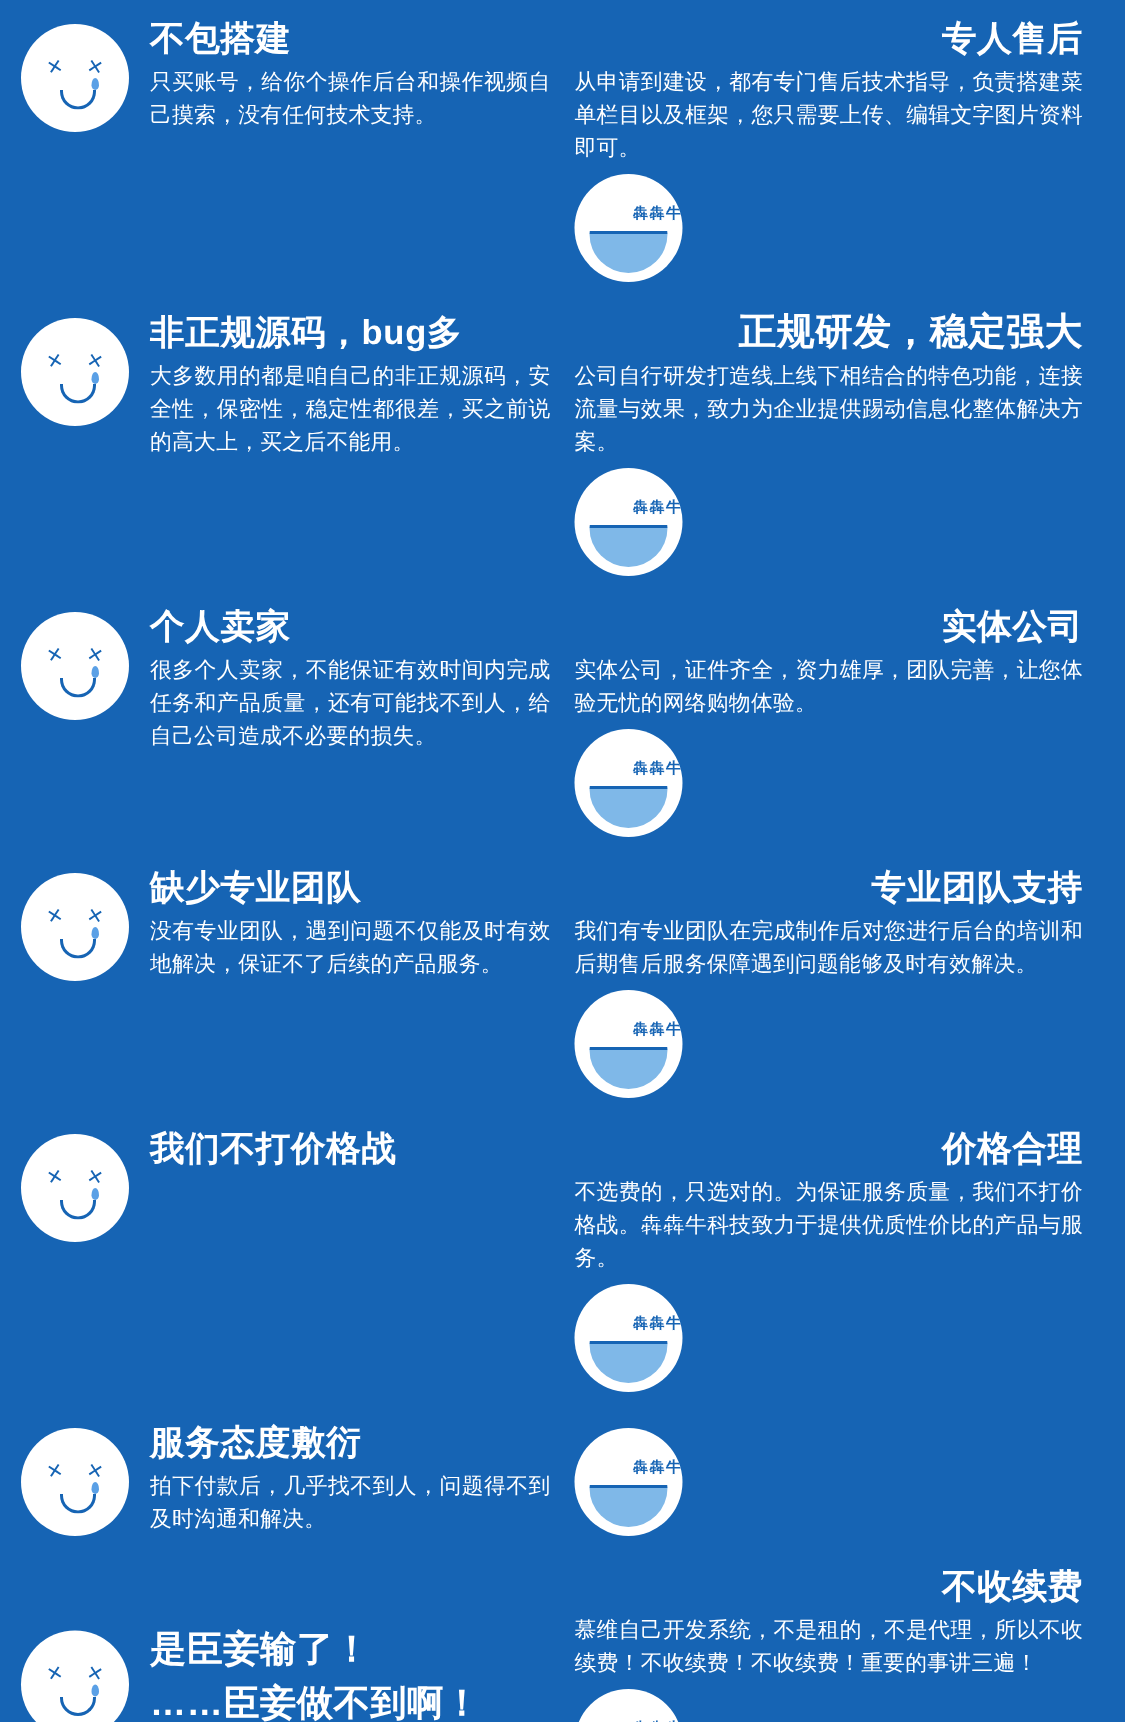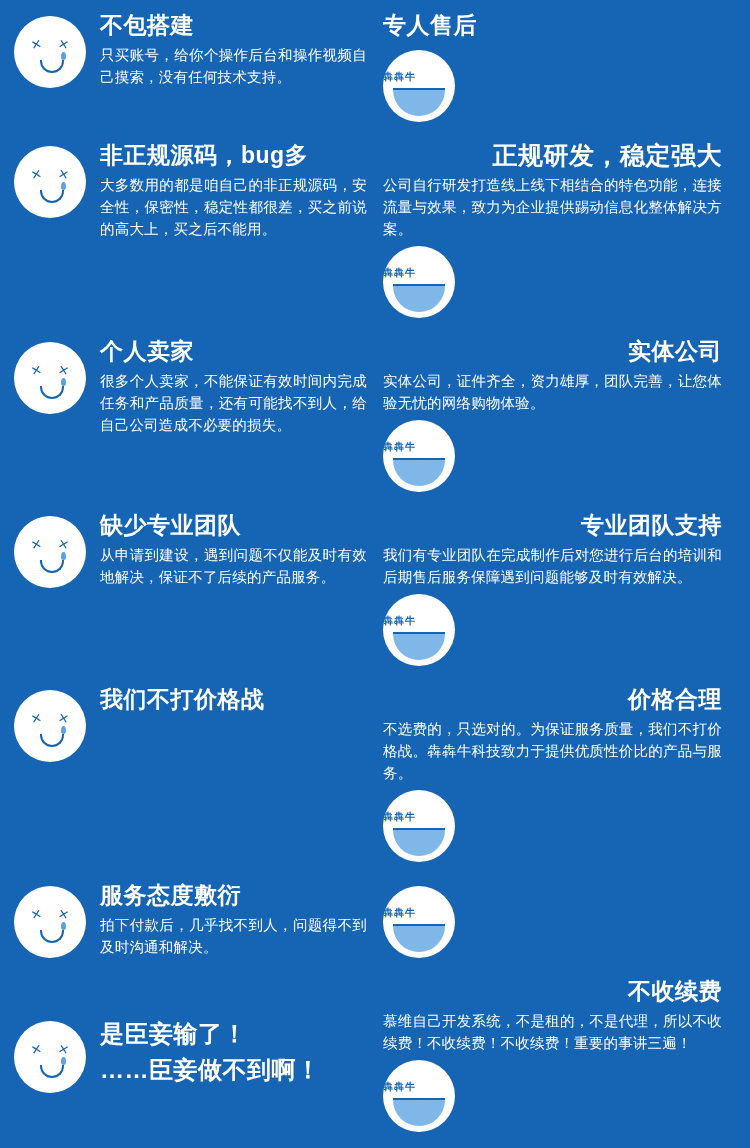--- a/index.html
+++ b/index.html
@@ -94,21 +94,21 @@
     background: #ffffff;
     position: relative;
     margin-top: 6px;
     overflow: hidden;
   }
   .logo .logo-text {
     position: absolute;
     top: 22px;
     left: 0;
     right: 0;
-    text-align: left;
+    text-align: right;
     color: #1664b4;
     font-size: 10px;
     font-weight: bold;
     letter-spacing: 1px;
     line-height: 10px;
   }
   .logo .logo-bowl {
     position: absolute;
     left: 10px;
     top: 38px;
@@ -165,20 +165,21 @@
         <div class="tear"></div>
       </div>
       <div class="block block-left">
         <div class="title">不包搭建</div>
         <div class="desc">只买账号，给你个操作后台和操作视频自己摸索，没有任何技术支持。</div>
       </div>
     </div>
     <div class="col col-right">
       <div class="block block-right">
         <div class="title">专人售后</div>
+        <div class="desc desc-right">从申请到建设，都有专门售后技术指导，负责搭建菜单栏目以及框架，您只需要上传、编辑文字图片资料即可。</div>
       </div>
       <div class="logo">
         <div class="logo-text">犇犇牛</div>
         <div class="logo-bowl"></div>
       </div>
     </div>
   </div>
 
   <div class="row" style="margin-bottom:18px;">
     <div class="col col-left">
@@ -233,21 +234,21 @@
   <div class="row" style="margin-bottom:18px;">
     <div class="col col-left">
       <div class="face">
         <div class="eye eye-l">✕</div>
         <div class="eye eye-r">✕</div>
         <div class="mouth"></div>
         <div class="tear"></div>
       </div>
       <div class="block block-left">
         <div class="title">缺少专业团队</div>
-        <div class="desc">从申请到建设，遇到问题不仅能及时有效地解决，保证不了后续的产品服务。</div>
+        <div class="desc">没有专业团队，遇到问题不仅能及时有效地解决，保证不了后续的产品服务。</div>
       </div>
     </div>
     <div class="col col-right">
       <div class="block block-right">
         <div class="title">专业团队支持</div>
         <div class="desc desc-right">我们有专业团队在完成制作后对您进行后台的培训和后期售后服务保障遇到问题能够及时有效解决。</div>
       </div>
       <div class="logo">
         <div class="logo-text">犇犇牛</div>
         <div class="logo-bowl"></div>

